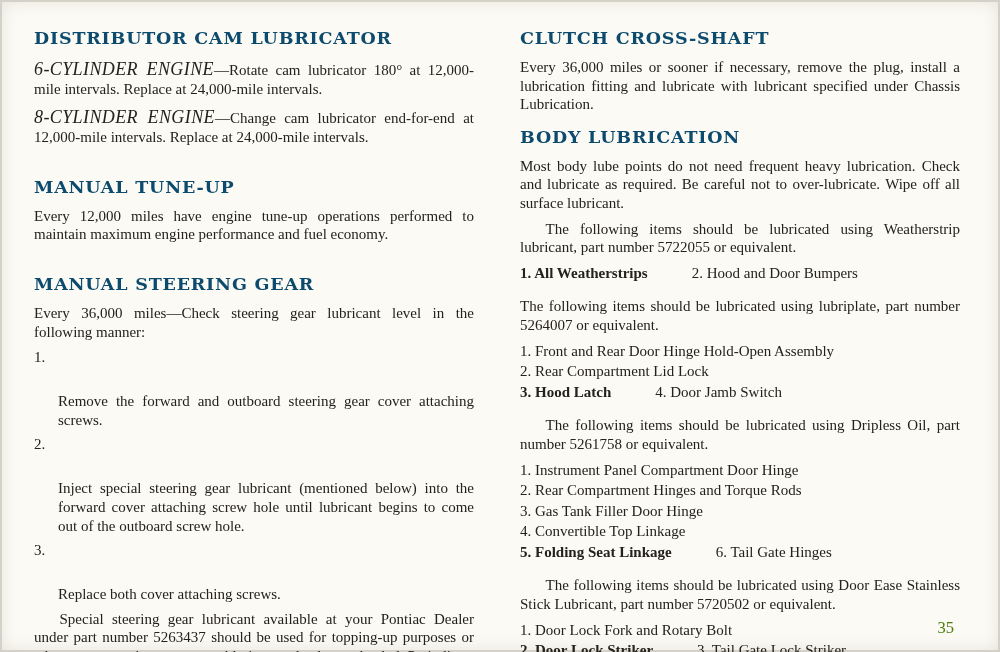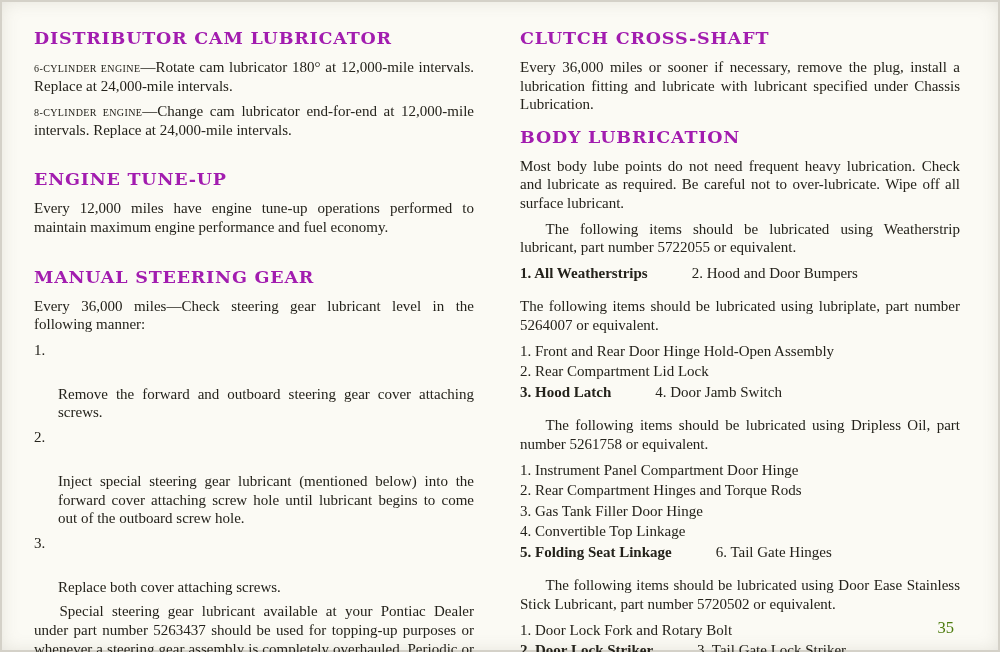--- a/index.html
+++ b/index.html
@@ -12,26 +12,26 @@
     box-shadow: inset 0 0 0 2px #d4d1c8, inset 0 0 18px rgba(110,104,90,.18);
     padding:28px 40px 0 34px;
     font-family:"Liberation Serif","DejaVu Serif",serif;
     color:#24221b;
   }
   .columns { display:flex; gap:46px; }
   .col { flex:1 1 0; min-width:0; }
   .heading {
     font-family:"DejaVu Serif","Liberation Serif",serif;
     font-size:17.5px; font-weight:bold; letter-spacing:.8px;
-    color:#a21caf; margin:0 0 10px;
+    color:#0c4a6e; margin:0 0 10px;
   }
   .h-roomy { margin-top:30px; }
   .h-tight { margin-top:13px; }
   .para { font-size:15px; line-height:1.24; text-align:justify; margin:0 0 7px; }
-  .lead { font-size:10px; letter-spacing:.4px; }
+  .lead { font-size:18px; letter-spacing:.4px;font-style:italic; }
   .indent { text-indent:1.7em; }
   .mt { margin-top:15px; }
   .step { display:flex; margin:0 0 6px; font-size:15px; line-height:1.24; }
   .step-num { flex:0 0 24px; }
   .step-text { flex:1 1 auto; text-align:justify;margin-top:44px; }
   .list-line { font-size:15px; line-height:1.24; margin:0 0 2px; }
   .pair span:first-child { margin-right:44px;font-weight:bold; }
   .page-number {
     position:absolute; right:46px; bottom:14px;
     font-size:16.5px; color:#4d7c0f;
@@ -41,21 +41,21 @@
 <body>
 
 <div class="page">
   <div class="columns">
 
     <div class="col">
       <h2 class="heading">DISTRIBUTOR CAM LUBRICATOR</h2>
       <p class="para"><span class="lead">6-CYLINDER ENGINE</span><span>—Rotate cam lubricator 180° at 12,000-mile intervals. Replace at 24,000-mile intervals.</span></p>
       <p class="para"><span class="lead">8-CYLINDER ENGINE</span><span>—Change cam lubricator end-for-end at 12,000-mile intervals. Replace at 24,000-mile intervals.</span></p>
 
-      <h2 class="heading h-roomy">ENGINE TUNE-UP</h2>
+      <h2 class="heading h-roomy">MANUAL TUNE-UP</h2>
       <p class="para">Every 12,000 miles have engine tune-up operations performed to maintain maximum engine performance and fuel economy.</p>
 
       <h2 class="heading h-roomy">MANUAL STEERING GEAR</h2>
       <p class="para">Every 36,000 miles—Check steering gear lubricant level in the following manner:</p>
 
       <div class="step">
         <span class="step-num">1.</span>
         <span class="step-text">Remove the forward and outboard steering gear cover attaching screws.</span>
       </div>
       <div class="step">

